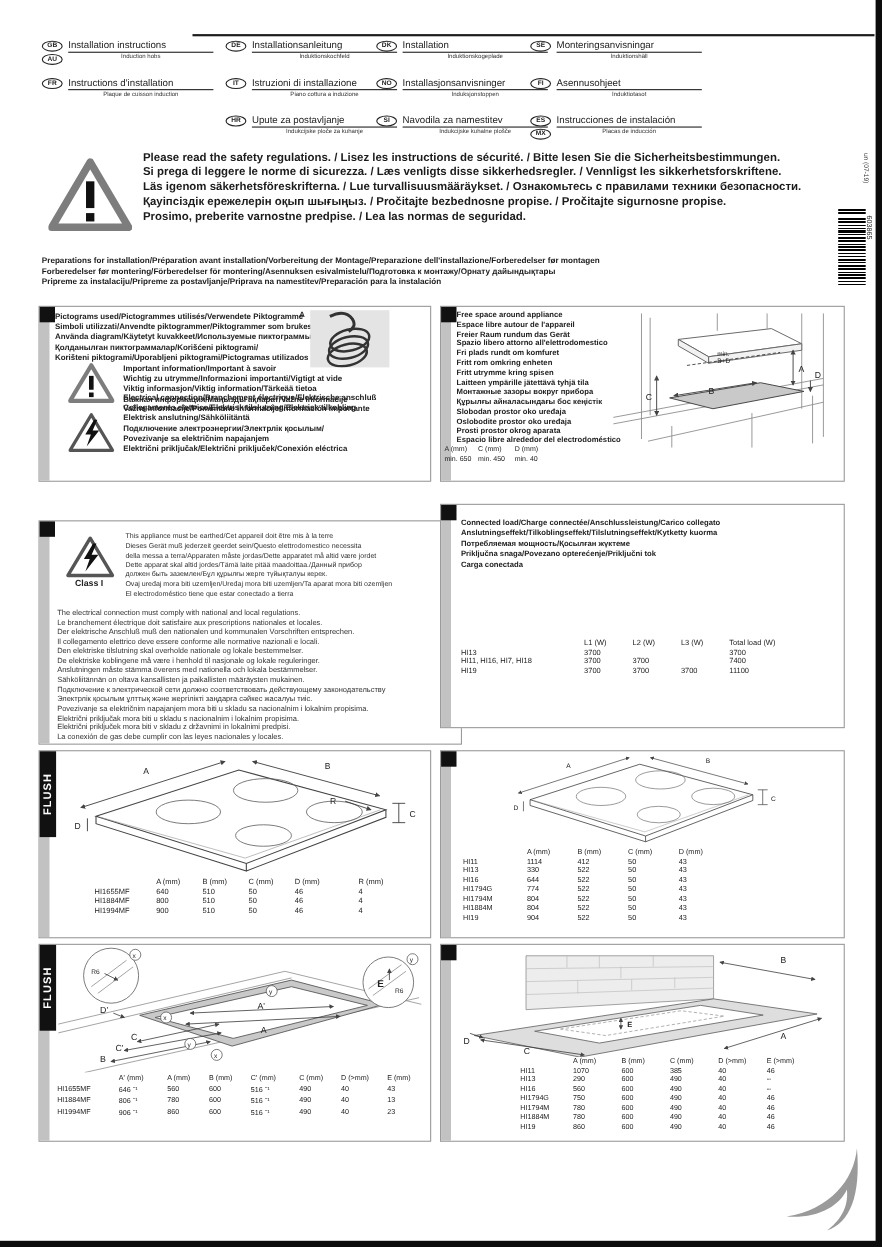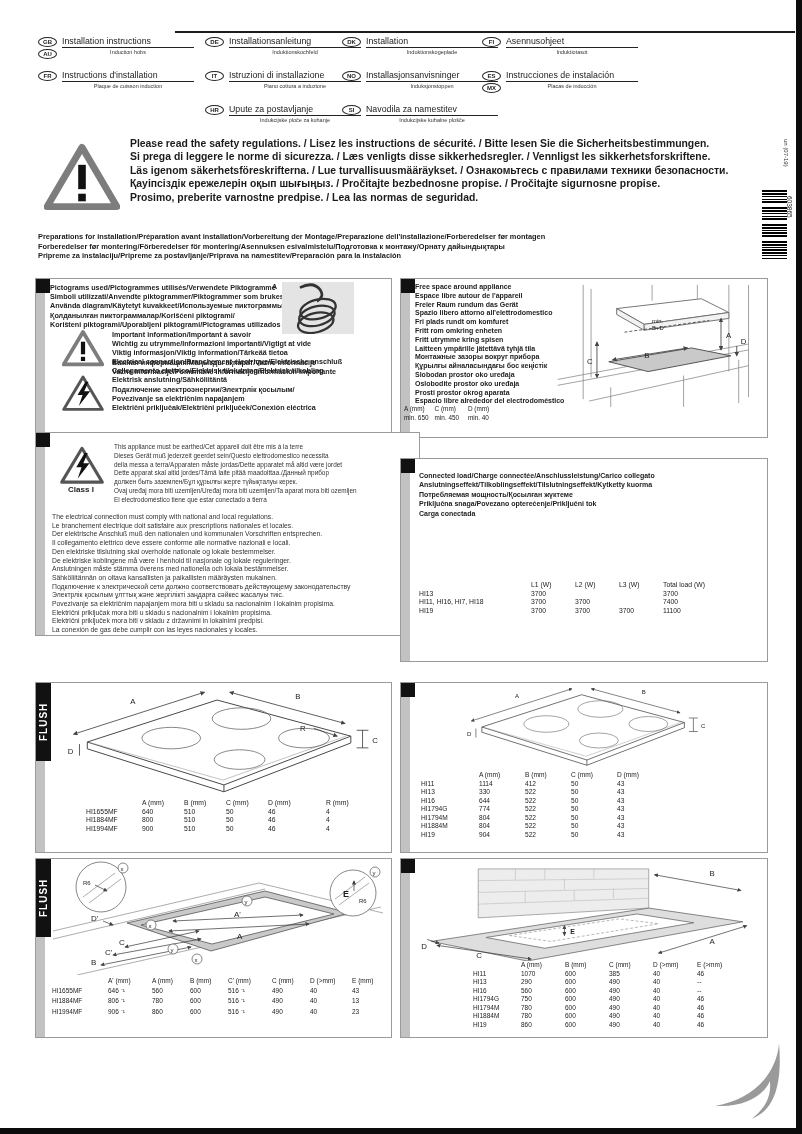--- a/index.html
+++ b/index.html
@@ -39,21 +39,21 @@
 
   .box { position:absolute; border:1px solid #9a9a9a; background:#fff; }
   .lstrip { position:absolute; left:0; top:0; width:9px; height:100%; background:#c2c2c2; }
   .corner { position:absolute; left:0; top:0; width:14px; height:14px; background:#111; }
   .flushbar { position:absolute; left:0; top:0; width:15px; height:78px; background:#111;
               color:#fff; font-weight:bold; font-size:10px; letter-spacing:1px;
               display:flex; align-items:center; justify-content:center;
               writing-mode:vertical-rl; transform:rotate(180deg); }
   .b1l{left:35px;top:278px;width:357px;height:160px}
   .b1r{left:400px;top:278px;width:368px;height:160px}
-  .b2l{left:35px;top:432px;width:385px;height:204px}
+  .b2l{left:35px;top:473px;width:385px;height:204px}
   .b2r{left:400px;top:458px;width:368px;height:204px}
   .b3l{left:35px;top:682px;width:357px;height:171px}
   .b3r{left:400px;top:682px;width:368px;height:171px}
   .b4l{left:35px;top:858px;width:357px;height:180px}
   .b4r{left:400px;top:858px;width:368px;height:180px}
 
   .mltext { white-space:pre-line; font-weight:bold; font-size:7.2px; line-height:9.2px; color:#222; }
   .plaintext { white-space:pre-line; font-weight:normal; color:#333; }
 
   .dim-table { border-collapse:collapse; color:#222; }
@@ -156,20 +156,29 @@
           <span class="badge">SI</span>
         </div>
       <div class="entry-body">
           <div class="entry-title">Navodila za namestitev</div>
           <div class="entry-sub">Indukcijske kuhalne plošče</div>
         </div>
     </div>
     </div>
   <div class="hcol hc4">
 
+  <div class="entry">
+      <div class="badges">
+          <span class="badge">SE</span>
+        </div>
+      <div class="entry-body">
+          <div class="entry-title">Monteringsanvisningar</div>
+          <div class="entry-sub">Induktionshäll</div>
+        </div>
+    </div>
       <div class="entry">
       <div class="badges">
           <span class="badge">FI</span>
         </div>
       <div class="entry-body">
           <div class="entry-title">Asennusohjeet</div>
           <div class="entry-sub">Induktiotasot</div>
         </div>
     </div>
       <div class="entry">

